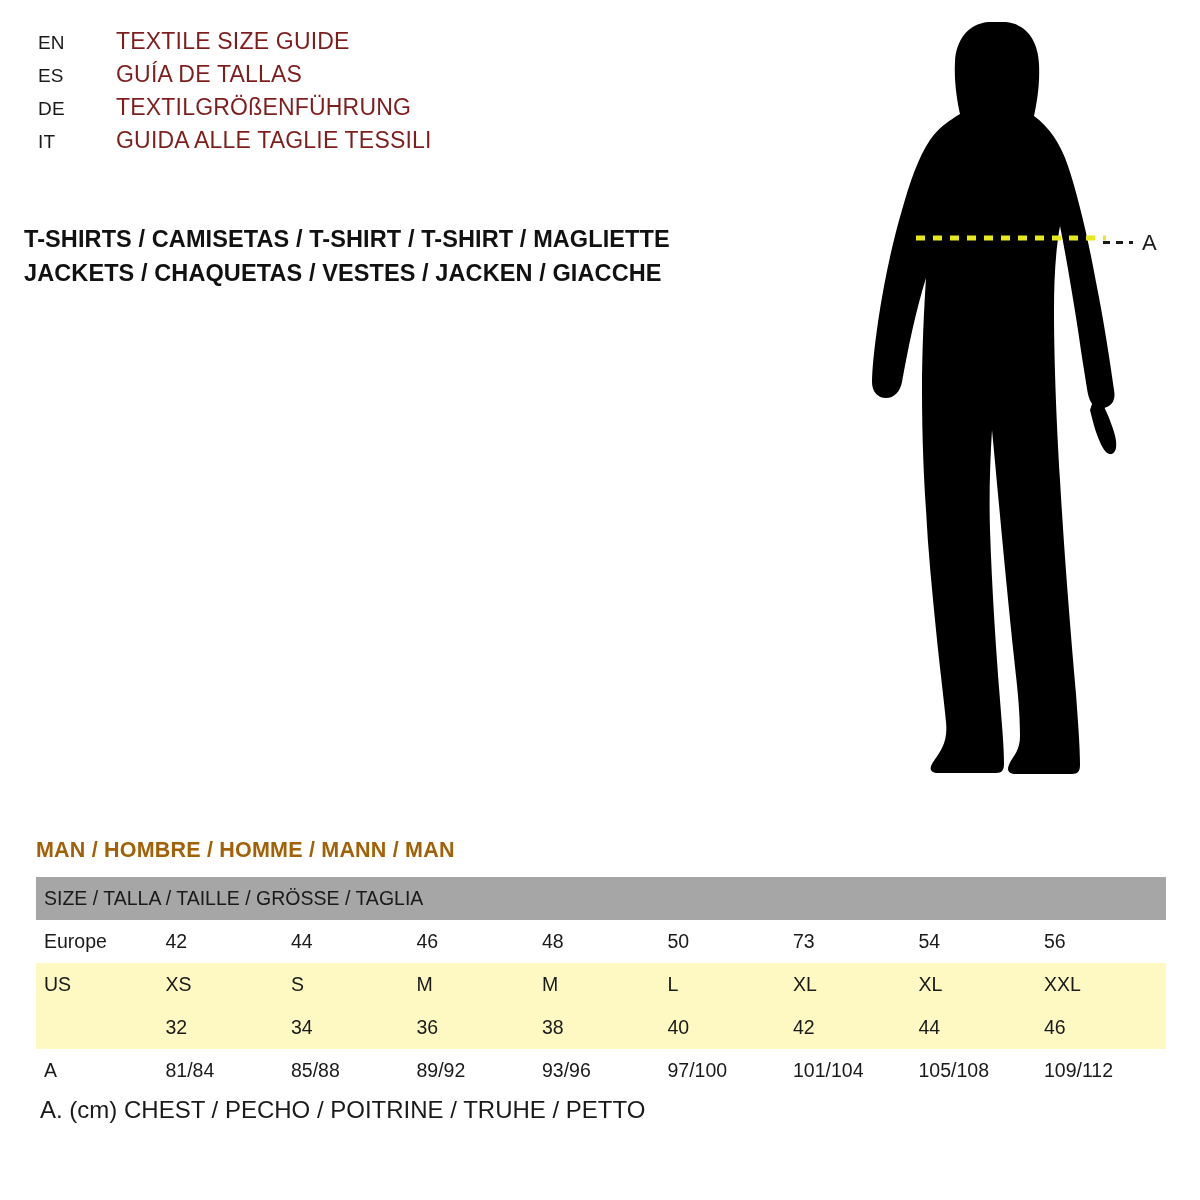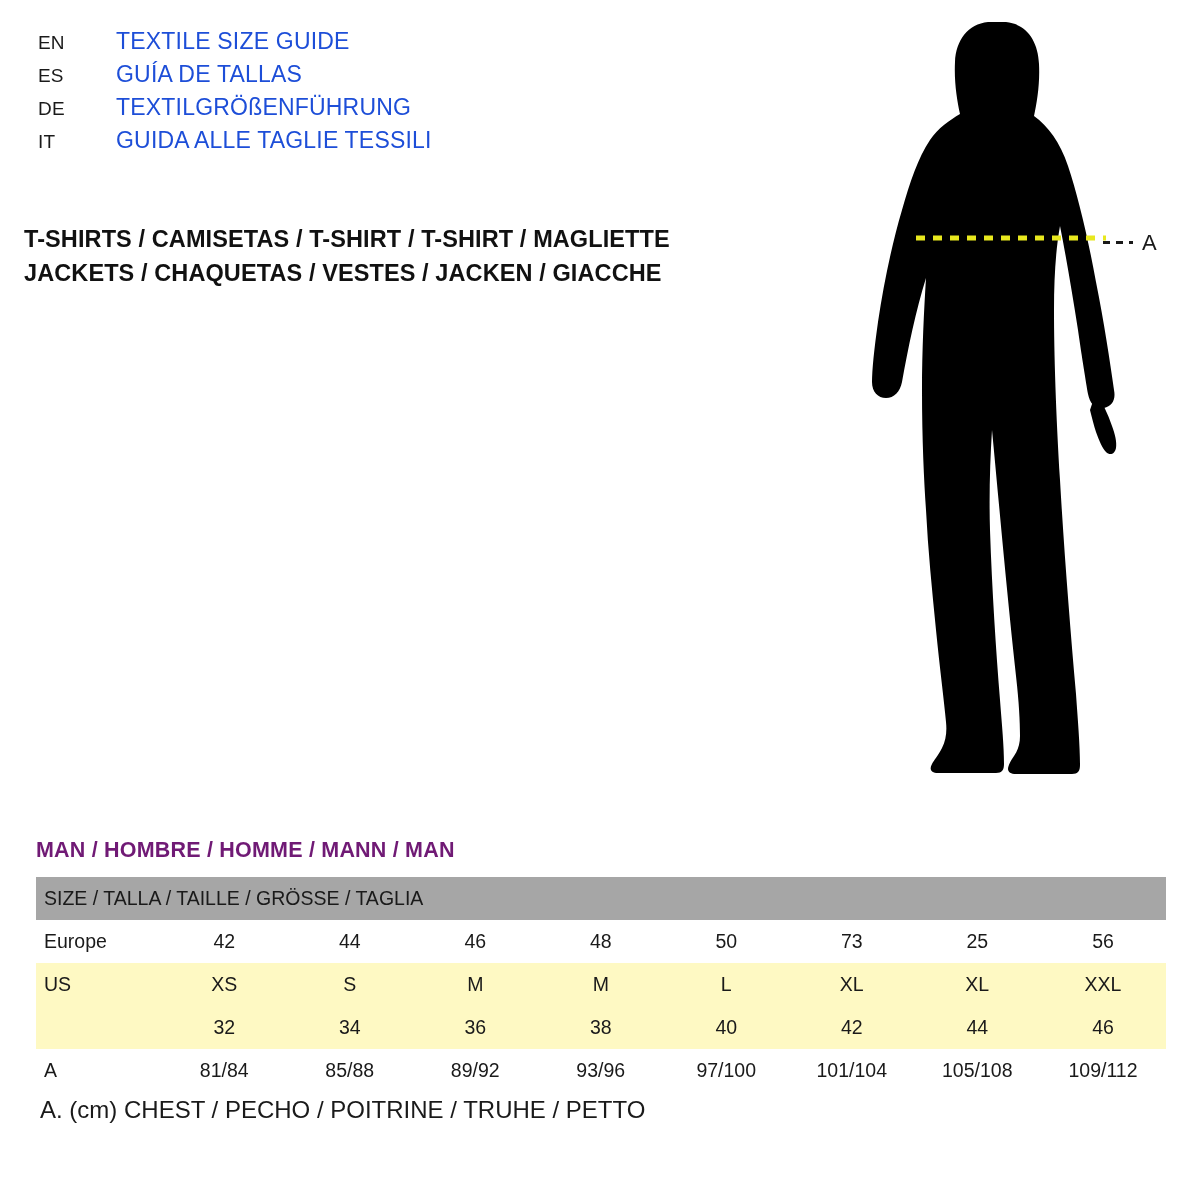--- a/index.html
+++ b/index.html
@@ -30,21 +30,21 @@
   }
   .legend-code {
     width: 78px;
     font-size: 19px;
     letter-spacing: 0.2px;
     color: #1a1a1a;
   }
   .legend-label {
     font-size: 23px;
     letter-spacing: 0.2px;
-    color: #1d4ed8;
+    color: #7f1d1d;
     white-space: nowrap;
   }
 
   
   .categories {
     position: absolute;
     left: 24px;
     top: 222px;
   }
   .category-line {
@@ -87,42 +87,41 @@
   .table-section {
     position: absolute;
     left: 36px;
     top: 838px;
     width: 1130px;
   }
   .group-title {
     font-size: 21.5px;
     font-weight: bold;
     letter-spacing: 0.2px;
-    color: #701a75;
+    color: #a16207;
     margin-bottom: 14px;
   }
   table.size-table {
     border-collapse: collapse;
     width: 1130px;
     table-layout: fixed;
   }
   table.size-table td {
     font-size: 19.5px;
     color: #1a1a1a;
     padding: 4px;
     height: 35px;
     vertical-align: middle;
   }
   .col-head {
     width: 172px;
     padding-left: 8px !important;
     text-align: left;
   }
   .data-cell {
-    text-align: center;
   }
   .row-header td {
     background: #a6a6a6;
     font-size: 19.5px;
     height: 34px;
   }
   .row-shaded td {
     background: #fef9c3;
   }
   .row-plain td {
@@ -239,21 +238,21 @@
       <td class="col-head" colspan="9">SIZE / TALLA / TAILLE / GRÖSSE / TAGLIA</td>
     </tr>
     <tr class="row-plain">
       <td class="col-head">Europe</td>
       <td class="data-cell">42</td>
       <td class="data-cell">44</td>
       <td class="data-cell">46</td>
       <td class="data-cell">48</td>
       <td class="data-cell">50</td>
       <td class="data-cell">73</td>
-      <td class="data-cell">25</td>
+      <td class="data-cell">54</td>
       <td class="data-cell">56</td>
     </tr>
     <tr class="row-shaded">
       <td class="col-head">US</td>
       <td class="data-cell">XS</td>
       <td class="data-cell">S</td>
       <td class="data-cell">M</td>
       <td class="data-cell">M</td>
       <td class="data-cell">L</td>
       <td class="data-cell">XL</td>

